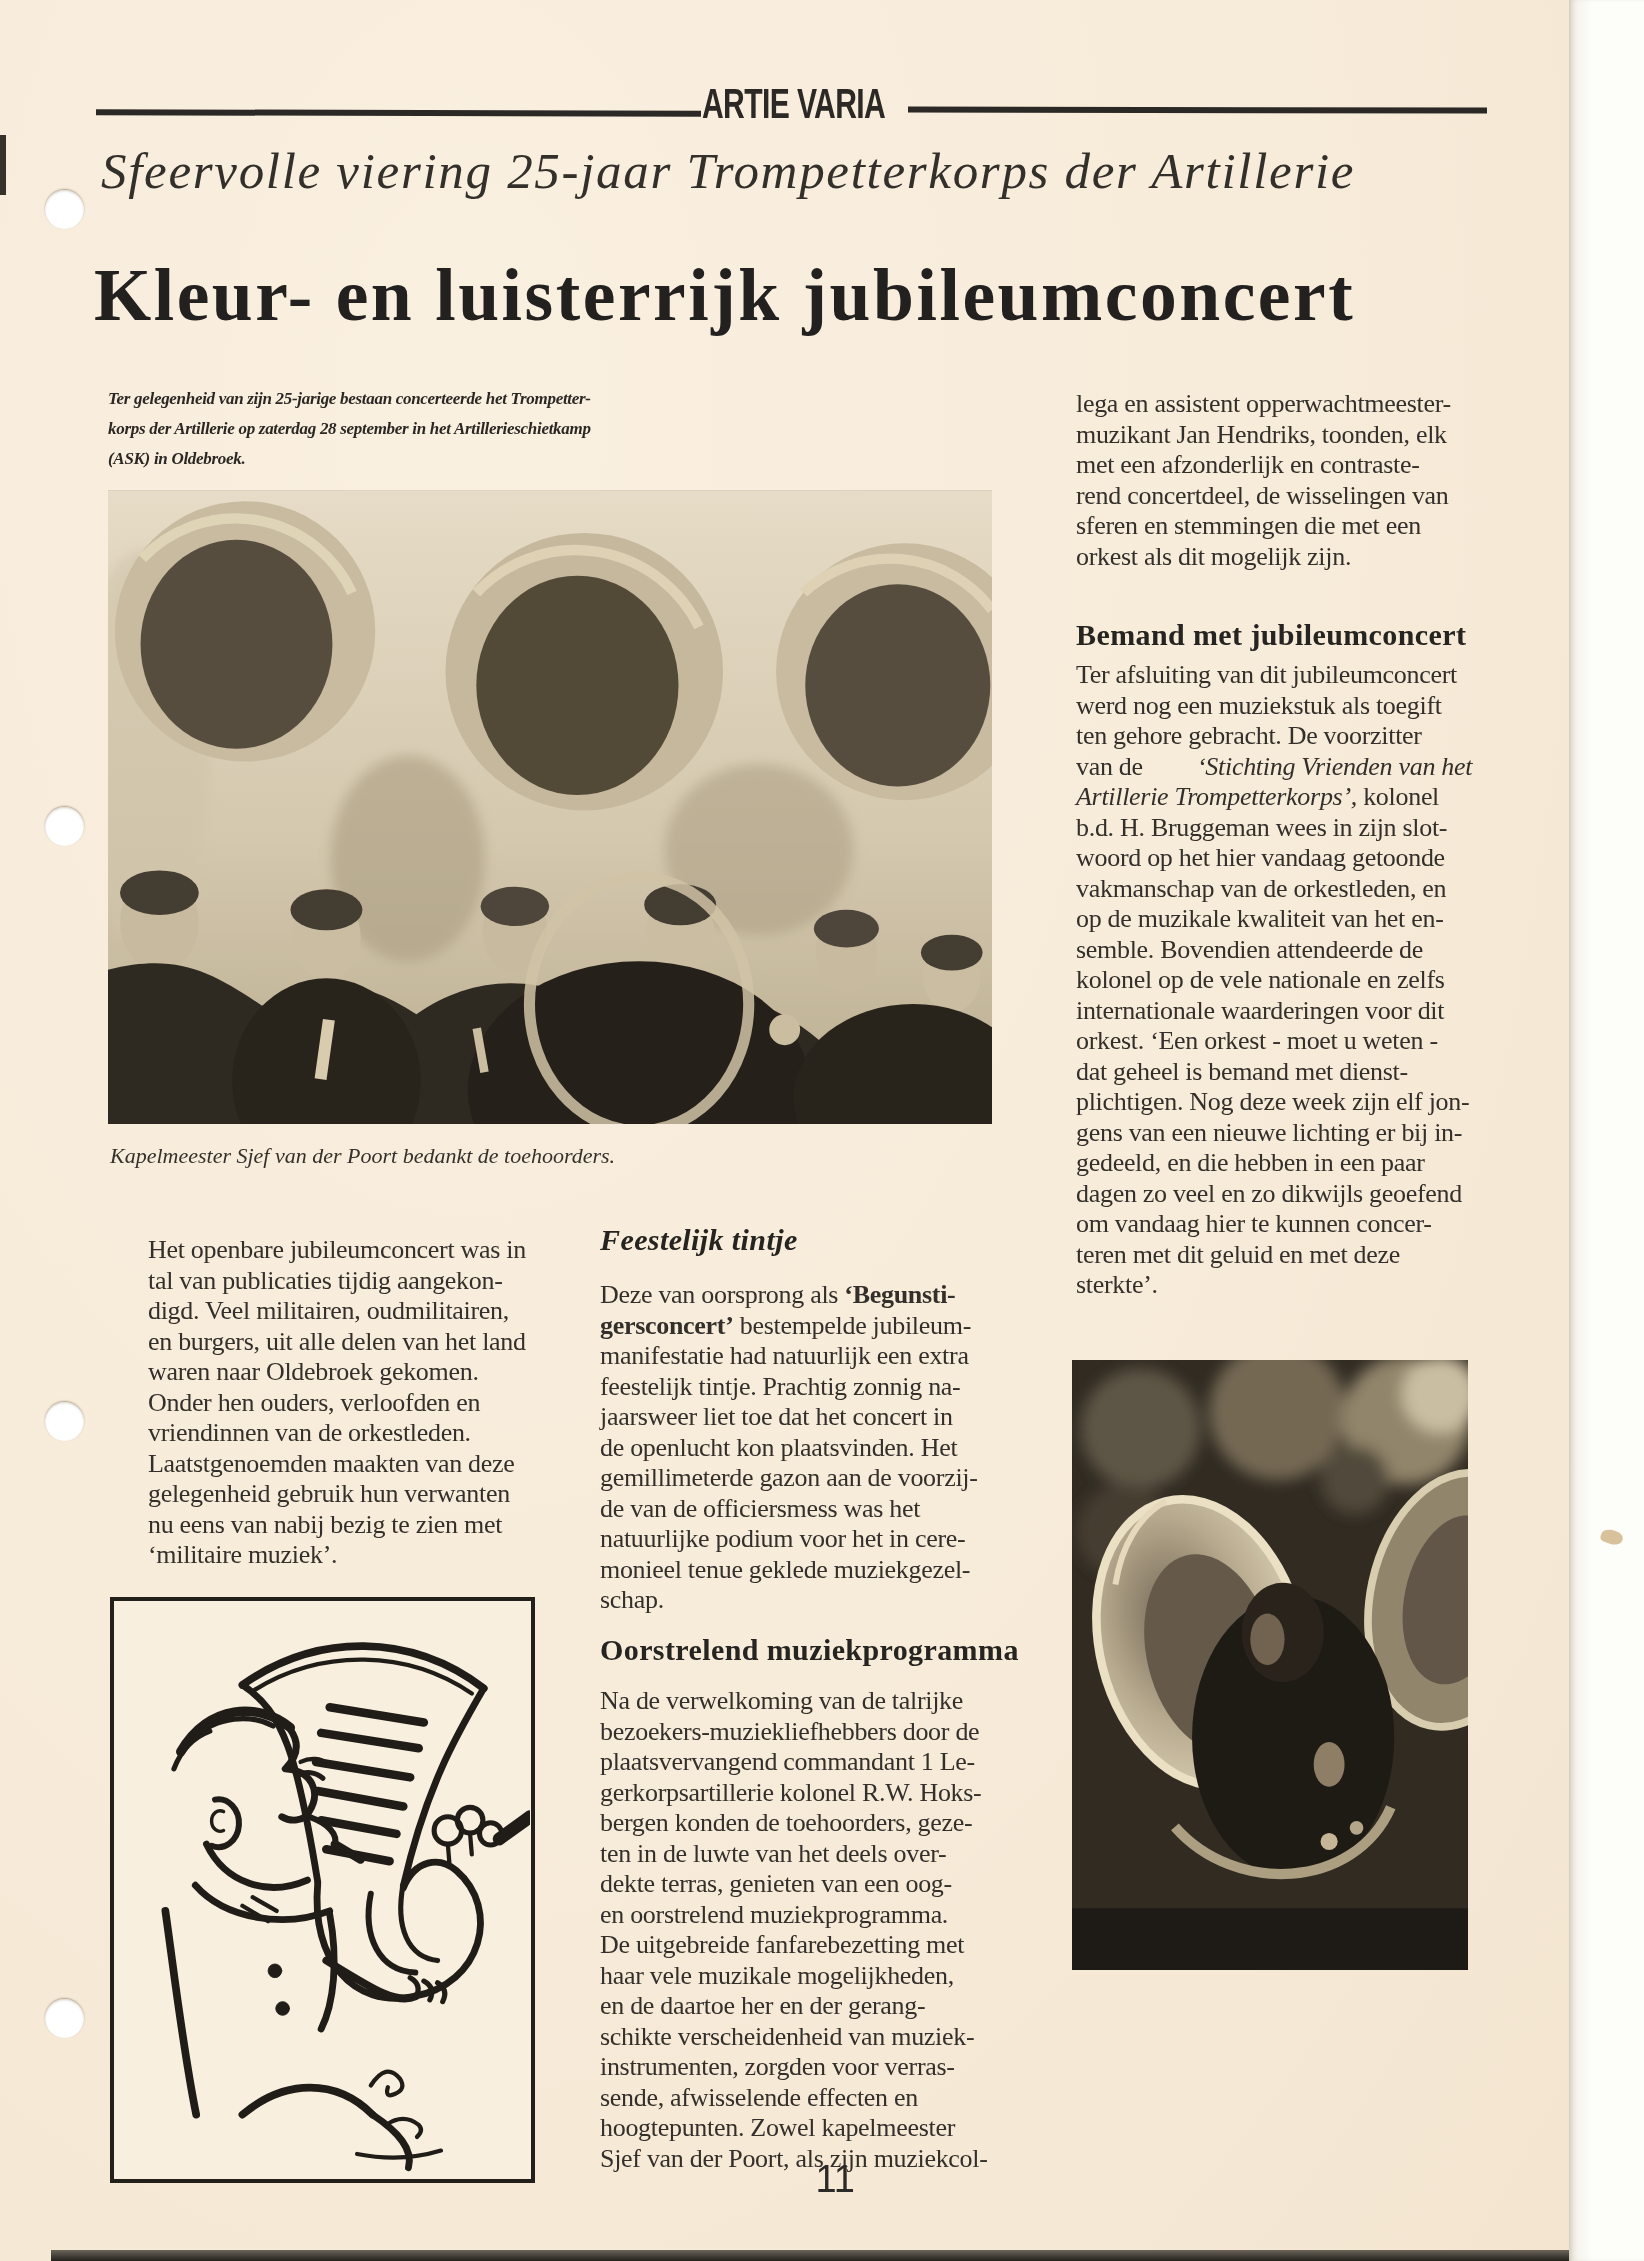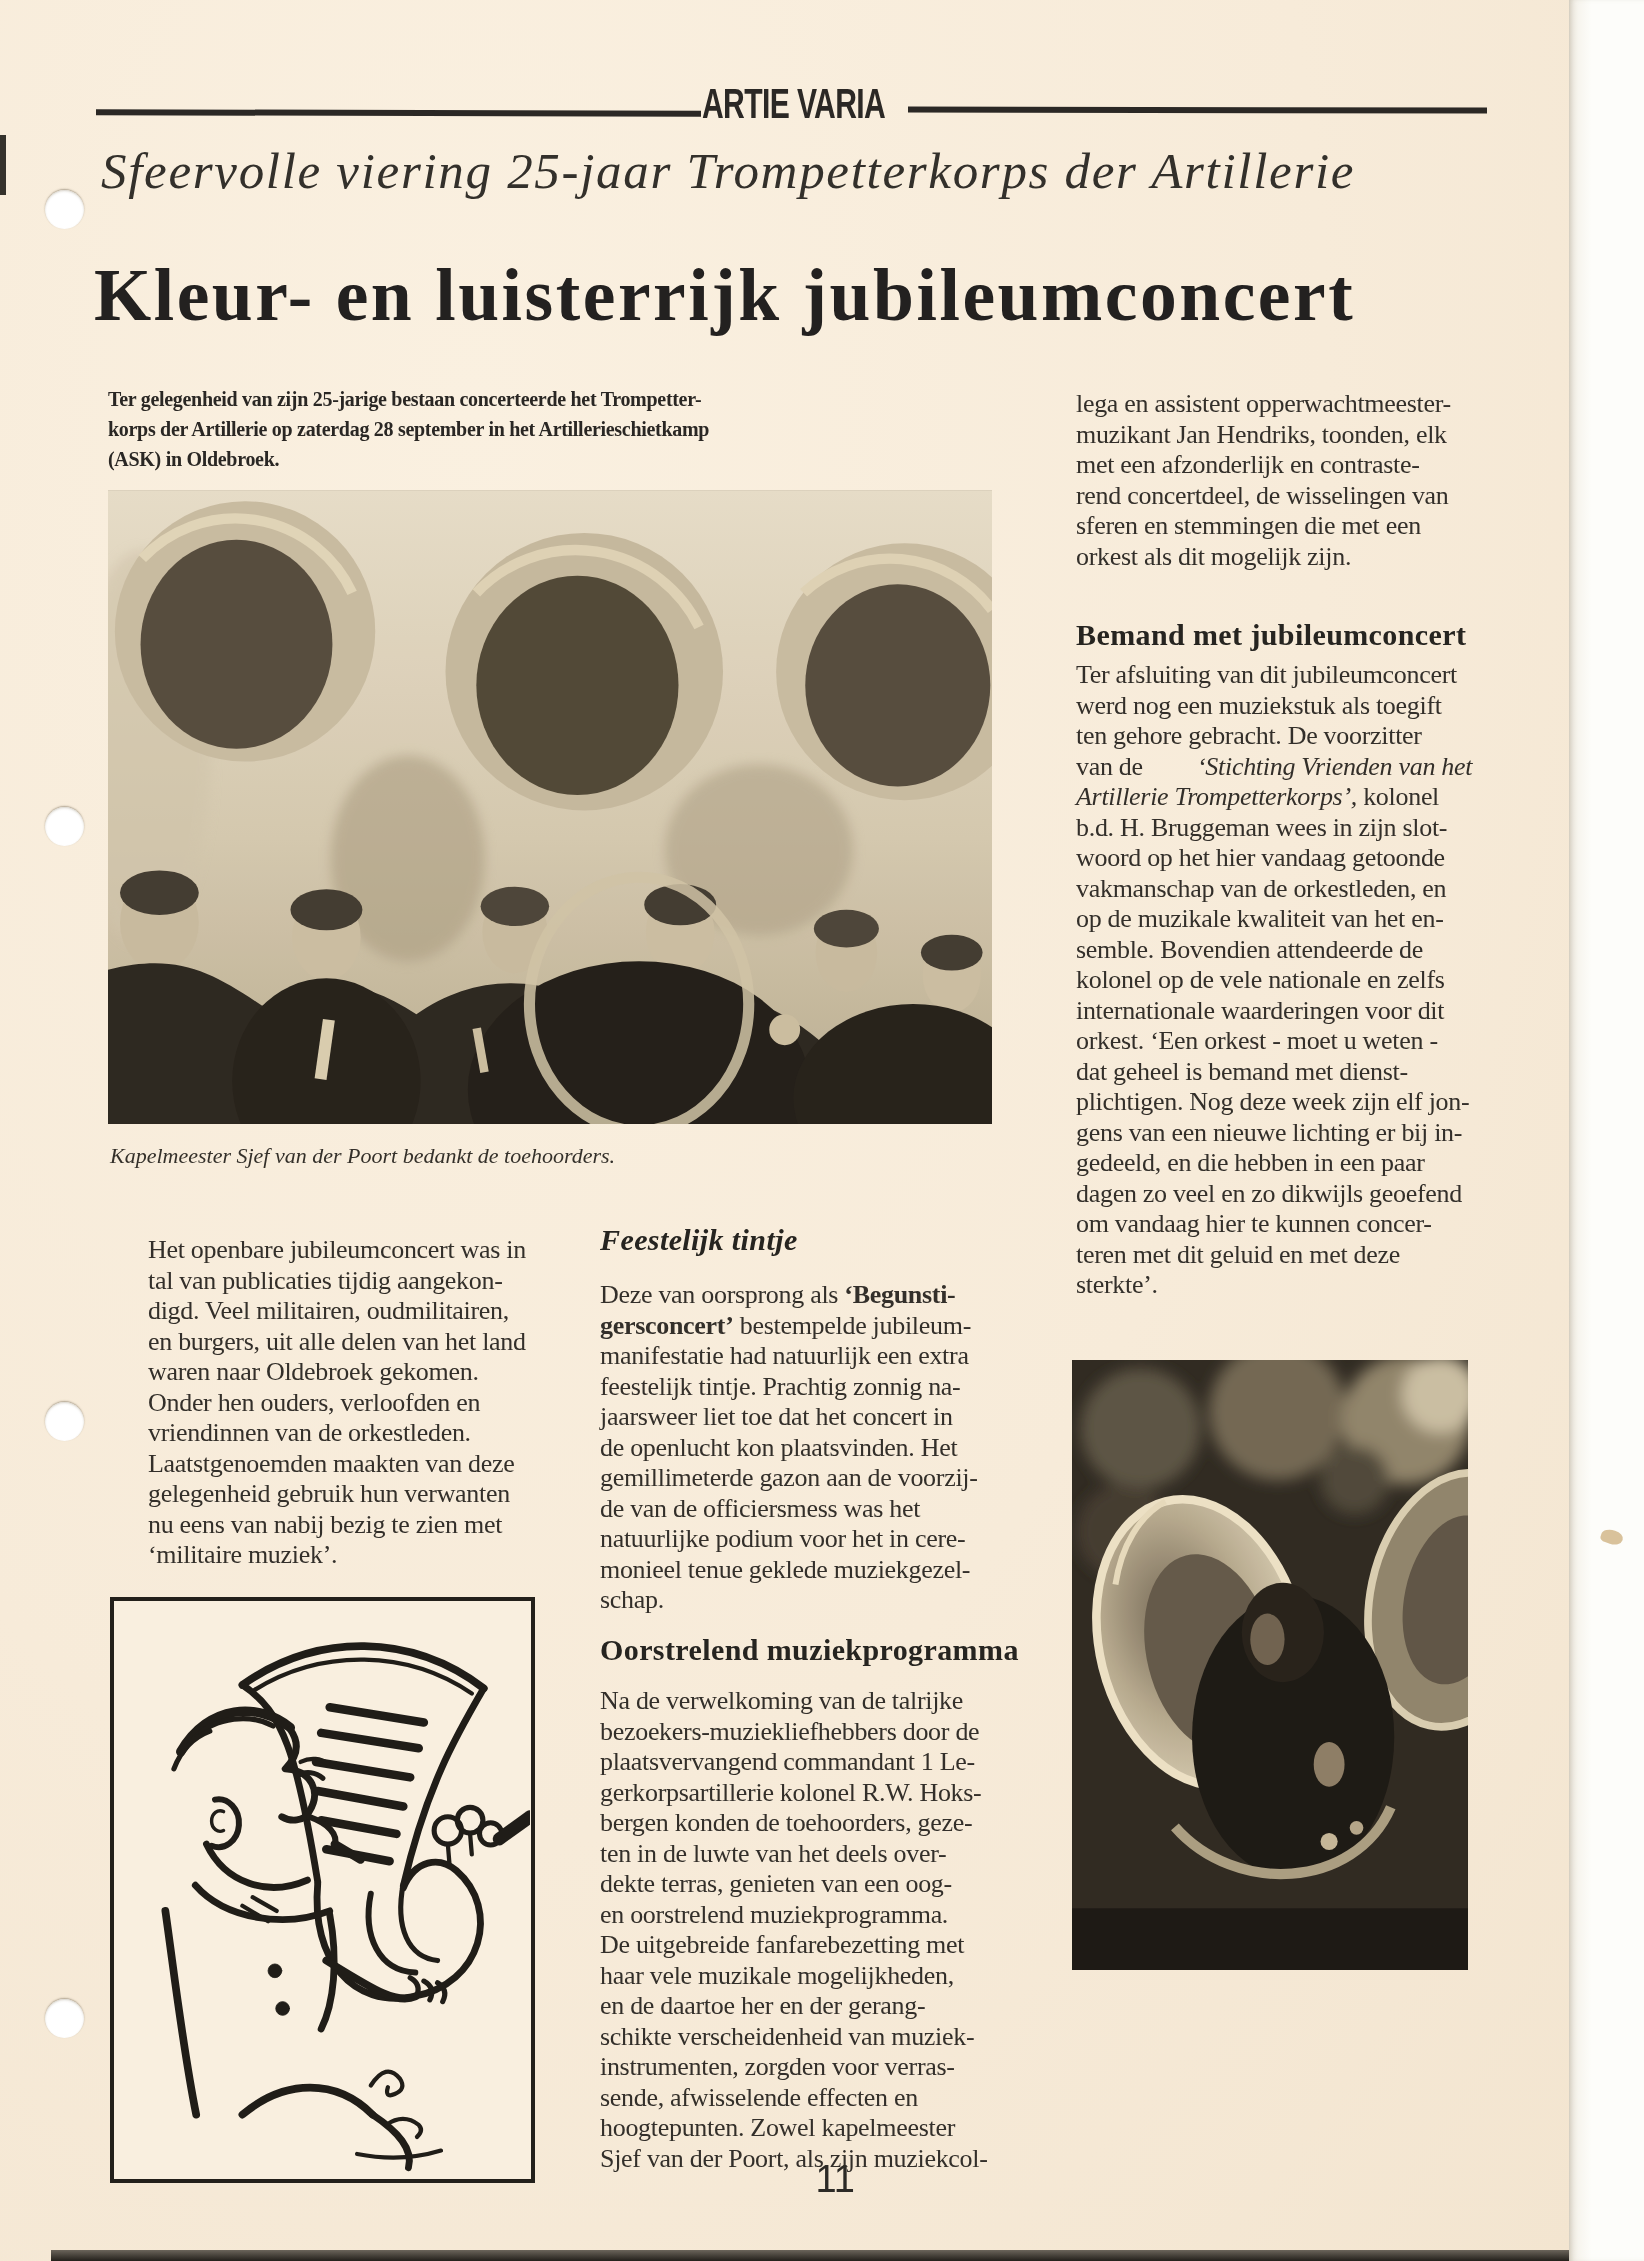--- a/index.html
+++ b/index.html
@@ -26,22 +26,22 @@
     white-space:nowrap;
   }
   .subtitle{
     font-style:italic;font-size:51px;letter-spacing:1.7px;color:#33302b;white-space:nowrap;
   }
   .main-title{
     font-weight:bold;font-size:75px;letter-spacing:2.6px;color:#232120;white-space:nowrap;
     transform:scaleX(.98);transform-origin:left center;
   }
   .intro{
-    font-weight:bold;font-size:20px;line-height:30px;letter-spacing:-0.3px;
-    white-space:pre;color:#2a2724;
+    font-weight:bold;font-size:17px;line-height:30px;letter-spacing:-0.3px;
+    white-space:pre;color:#2a2724;font-style:italic;
   }
   .body-text{
     font-size:26px;line-height:30.5px;letter-spacing:-0.3px;white-space:pre;color:#332f2a;
   }
   .col-heading{
     font-weight:bold;font-size:30px;letter-spacing:0.4px;color:#262420;white-space:nowrap;
   }
   .caption{
     font-style:italic;font-size:22px;letter-spacing:0;color:#34302a;white-space:pre;line-height:33px;
   }

